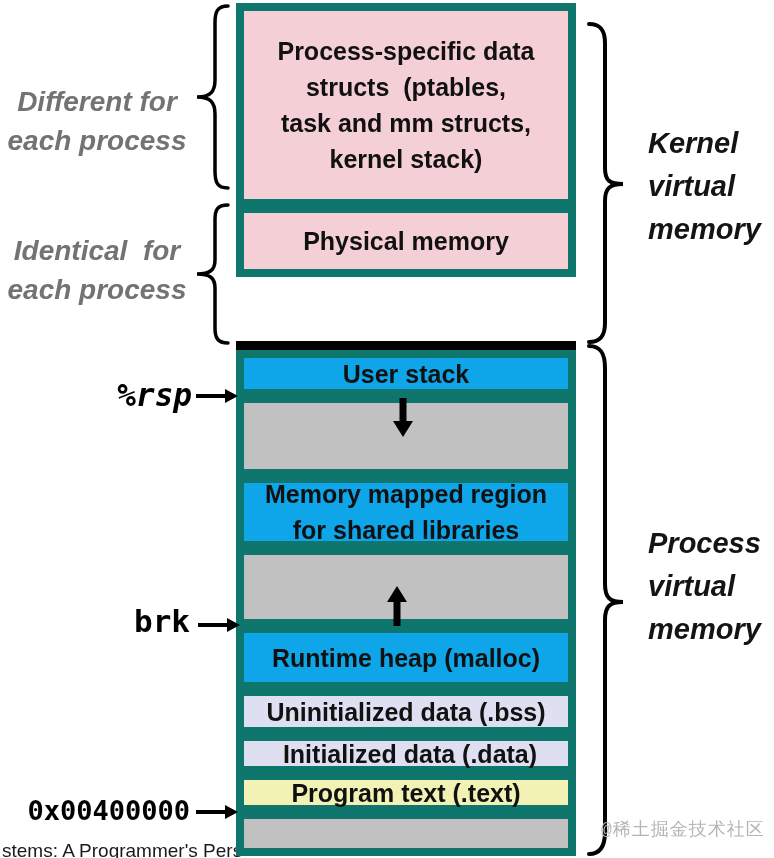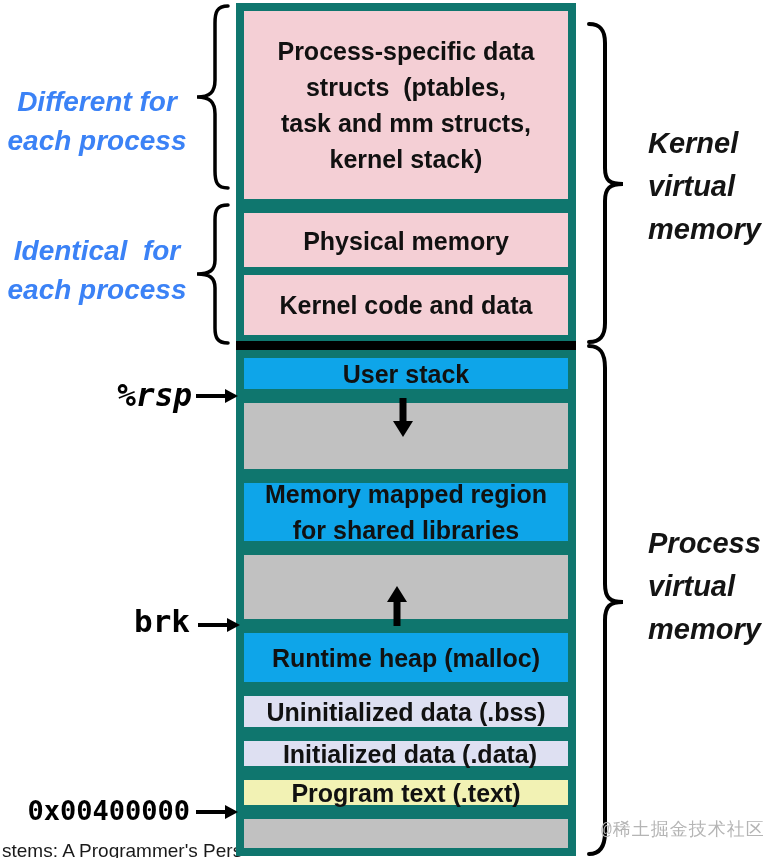--- a/index.html
+++ b/index.html
@@ -15,21 +15,21 @@
     white-space:pre-wrap;z-index:2;
   }
   .pink{background:#f4cfd5;}
   .green{background:#0ea5e9;}
   .gray{background:#c1c1c1;}
   .lav{background:#dee0f2;}
   .yellow{background:#f2f2b4;}
   .divider{position:absolute;left:236px;width:340px;background:#000;z-index:3;}
   
   .side-label{
-    position:absolute;font-weight:bold;font-style:italic;color:#3b82f6;
+    position:absolute;font-weight:bold;font-style:italic;color:#737373;
     font-size:28px;line-height:39px;white-space:pre-wrap;text-align:center;z-index:2;
   }
   .right-label{
     position:absolute;font-weight:bold;font-style:italic;color:#141414;
     font-size:29px;line-height:43px;white-space:pre-wrap;text-align:left;z-index:2;
   }
   
   .mono-label{
     position:absolute;font-family:"DejaVu Sans Mono","Liberation Mono",monospace;
     font-weight:bold;color:#000;text-align:right;z-index:2;
@@ -49,21 +49,20 @@
 
 <div class="stage">
 
   <div class="caption">stems: A Programmer's Pers</div>
 
   <div class="seg pink" style="top:3px;height:204px;">Process-specific data
 structs  (ptables,
 task and mm structs,
 kernel stack)</div>
   <div class="seg pink" style="top:205px;height:72px;">Physical memory</div>
-  <div class="seg pink" style="top:267px;height:76px;">Kernel code and data</div>
 
   <div class="divider" style="top:341px;height:9px;"></div>
 
   <div class="seg green" style="top:350px;height:47px;">User stack</div>
   <div class="seg gray" style="top:395px;height:82px;"></div>
   <div class="seg green" style="top:475px;height:74px;">Memory mapped region
 for shared libraries</div>
   <div class="seg gray" style="top:547px;height:80px;"></div>
   <div class="seg green" style="top:625px;height:65px;">Runtime heap (malloc)</div>
   <div class="seg lav" style="top:688px;height:47px;">Uninitialized data (.bss)</div>

